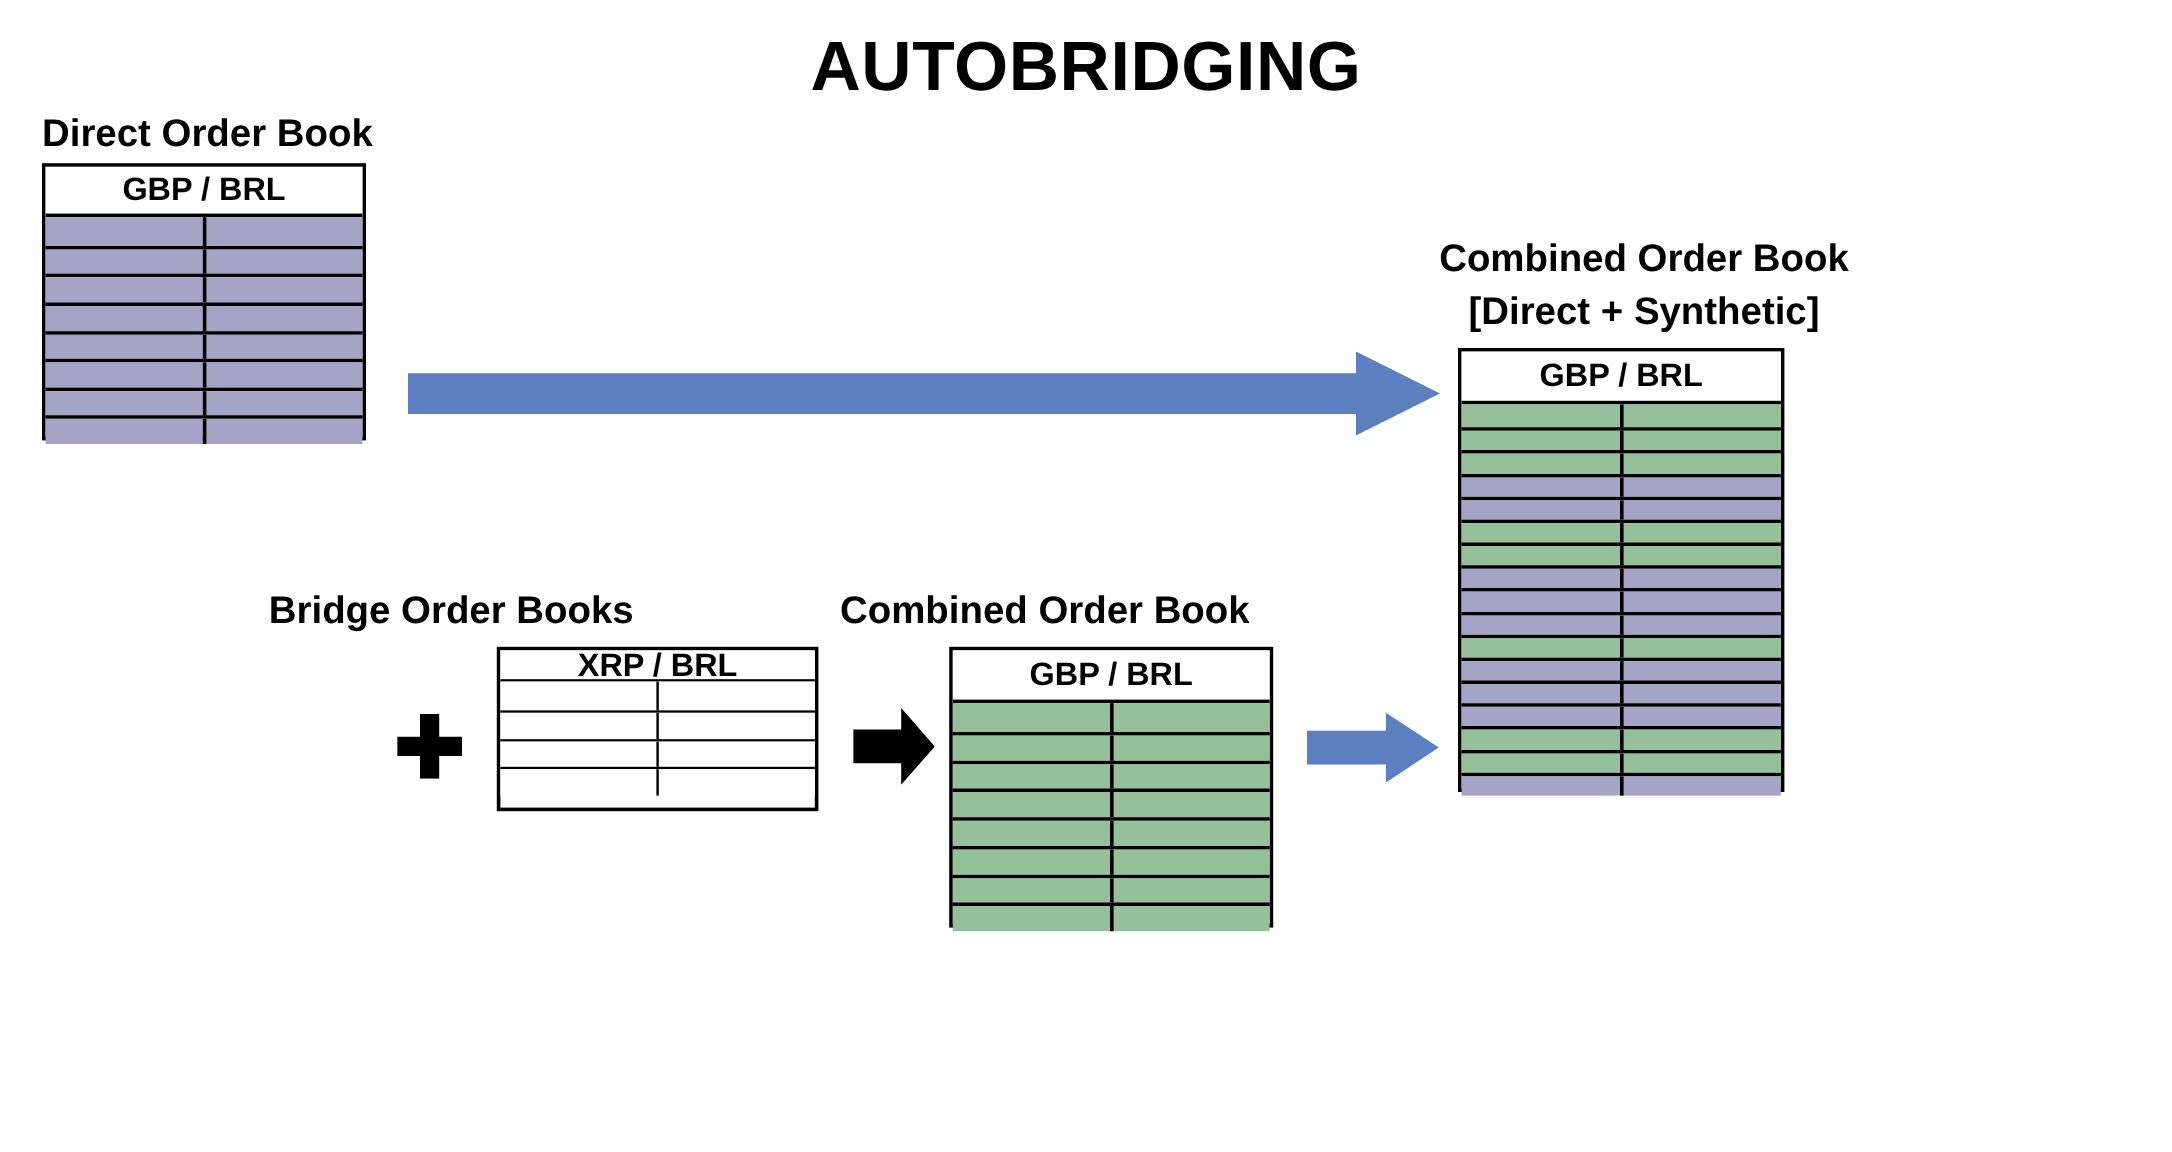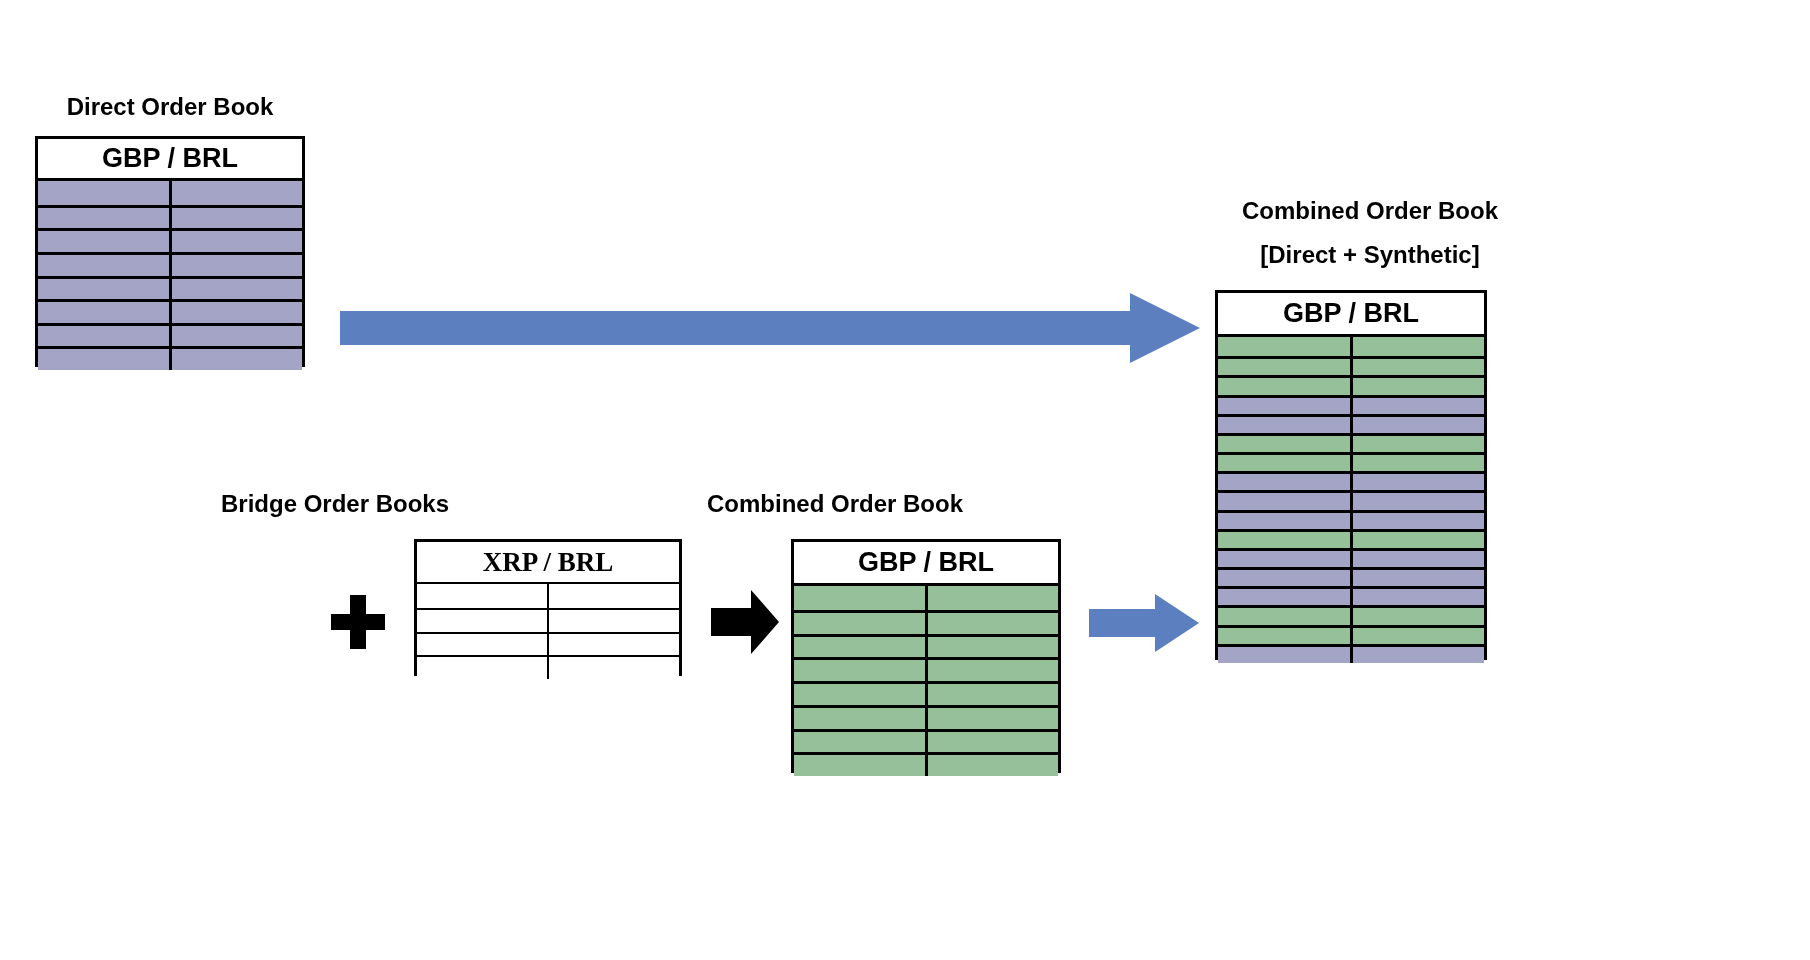--- a/index.html
+++ b/index.html
@@ -29,21 +29,21 @@
     width: 1810px;
     text-align: center;
     font-size: 58px;
     font-weight: bold;
     letter-spacing: 0.5px;
   }
 
   
   .caption {
     position: absolute;
-    font-size: 24px;
+    font-size: 32px;
     font-weight: bold;
     white-space: nowrap;
     text-align: center;
   }
   .caption.plain {
     font-weight: normal;
   }
 
   
   .book {
@@ -97,20 +97,21 @@
   .plus {
     position: absolute;
   }
   .plus svg { display: block; }
 </style>
 </head>
 <body>
 
 <div class="canvas">
 
+  <div id="main-title">AUTOBRIDGING</div>
 
   <div class="caption" style="left:35px; top:93px; width:270px;">Direct Order Book</div>
 
   <div class="book" id="book-direct" style="left:35px; top:136px; width:270px; height:231px;">
     <div class="book-header" style="height:42px;">GBP / BRL</div>
     <div class="book-rows">
         <div class="book-row" style="height: 23.625px;">
           <div class="cell" style="background: rgb(163, 164, 198);"></div>
           <div class="cell" style="background: rgb(163, 164, 198);"></div>
         </div>
@@ -222,31 +223,31 @@
           <div class="cell" style="background: rgb(150, 192, 154);"></div>
         </div>
         <div class="book-row" style="height: 19.1765px;">
           <div class="cell" style="background: rgb(163, 164, 198);"></div>
           <div class="cell" style="background: rgb(163, 164, 198);"></div>
         </div>
       </div>
   </div>
 
 
-  <div class="caption" style="left:210px; top:490px; width:250px;">Bridge Order Books</div>
+  <div class="caption" style="left:224px; top:490px; width:250px;">Bridge Order Books</div>
 
 
   <div class="plus" style="left:331px; top:595px;">
     <svg width="54" height="54" viewBox="0 0 54 54">
       <polygon points="19,0 35,0 35,19 54,19 54,35 35,35 35,54 19,54 19,35 0,35 0,19 19,19" fill="#000000"></polygon>
     </svg>
   </div>
 
   <div class="book thin" id="book-bridge-b" style="left:414px; top:539px; width:268px; height:137px;">
-    <div class="book-header" style="height:42px;font-family:Liberation Serif, serif;">XRP / BRL</div>
+    <div class="book-header" style="height:26px;">XRP / BRL</div>
     <div class="book-rows">
         <div class="book-row" style="height: 23.75px;">
           <div class="cell" style="background: rgb(255, 255, 255);"></div>
           <div class="cell" style="background: rgb(255, 255, 255);"></div>
         </div>
         <div class="book-row" style="height: 23.75px;">
           <div class="cell" style="background: rgb(255, 255, 255);"></div>
           <div class="cell" style="background: rgb(255, 255, 255);"></div>
         </div>
         <div class="book-row" style="height: 23.75px;">

